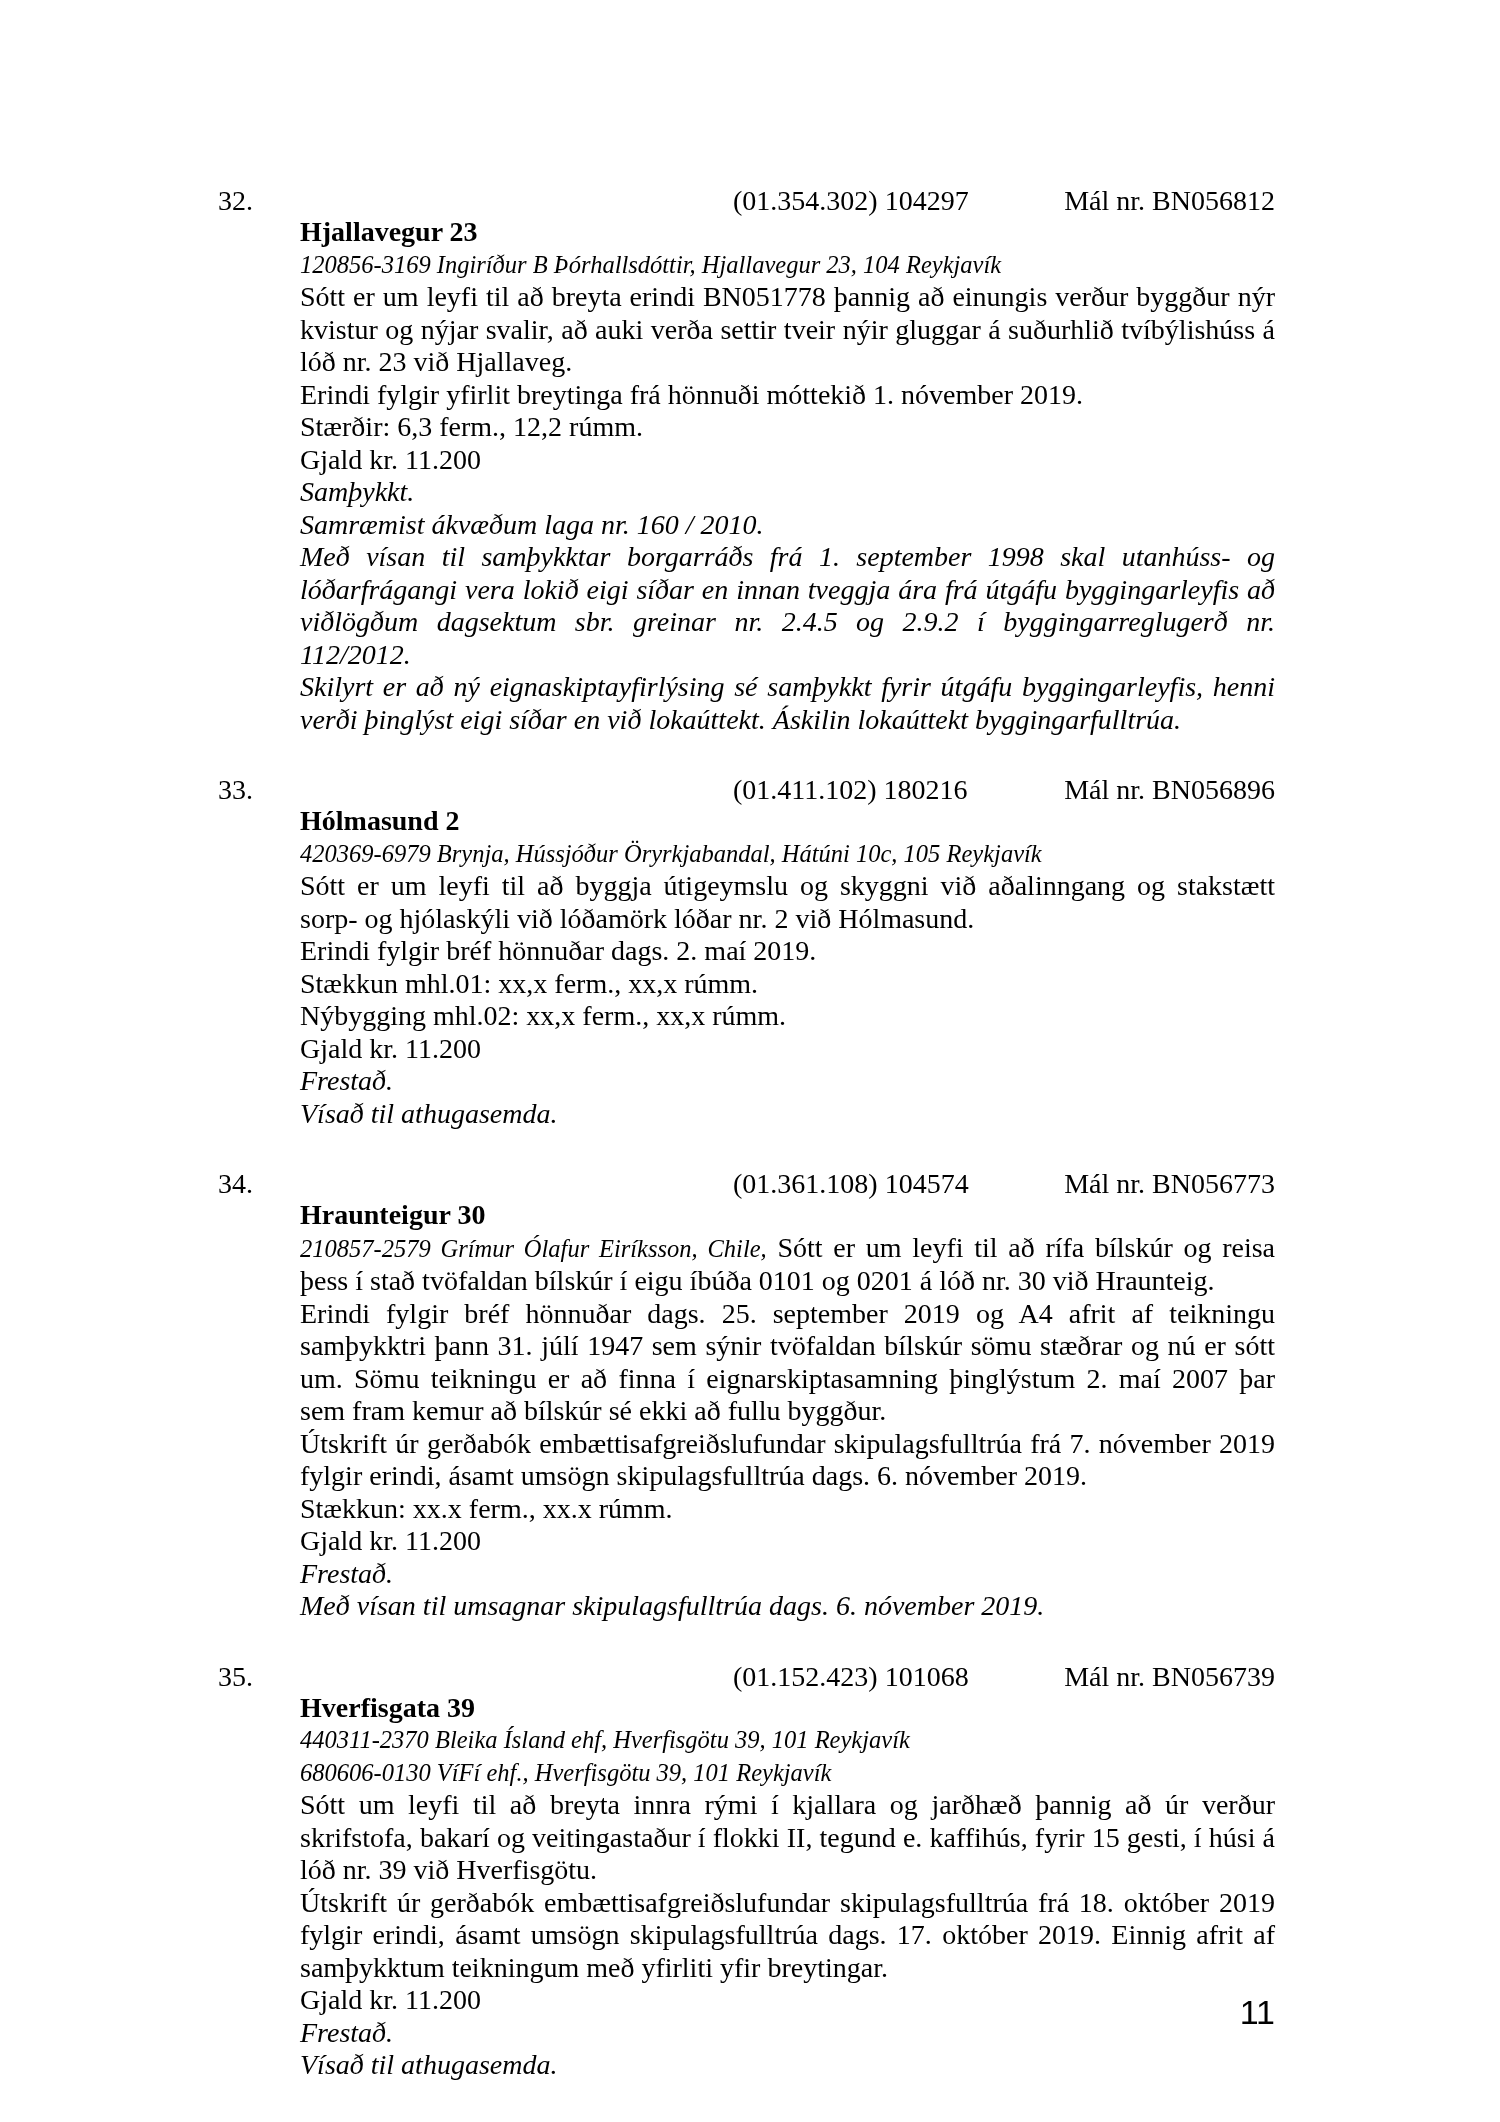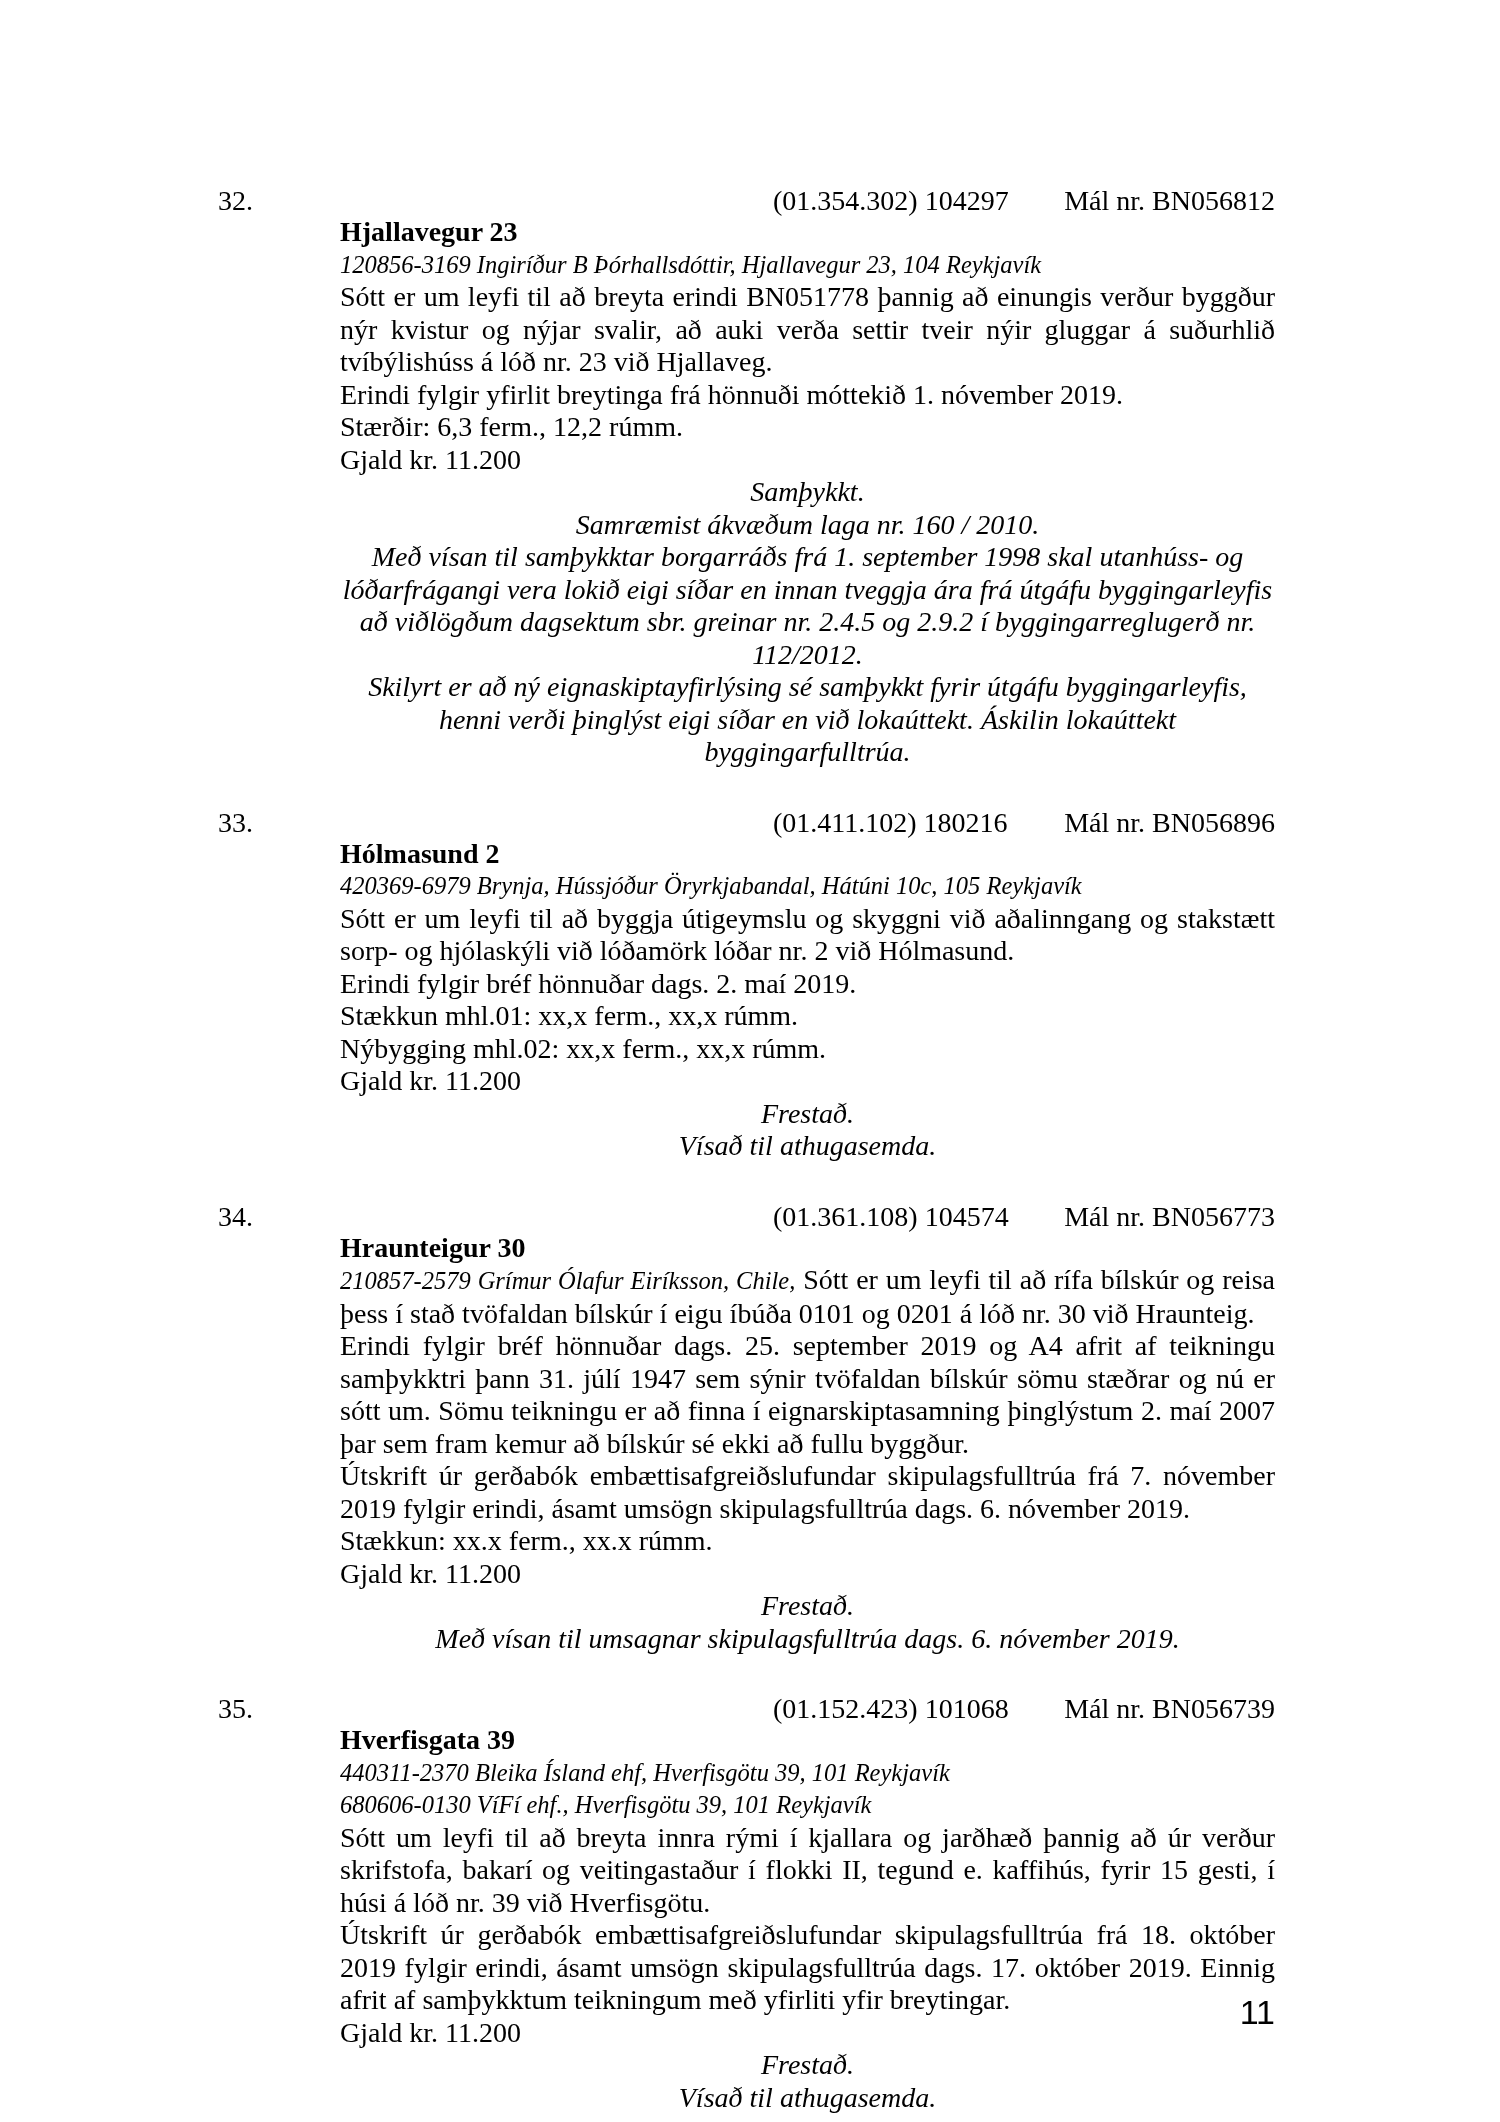--- a/index.html
+++ b/index.html
@@ -15,21 +15,20 @@
     box-sizing: border-box;
     padding: 185px 225px 0 218px;
     font-family: "Liberation Serif", serif;
     font-size: 28px;
     line-height: 32.5px;
     color: #000000;
   }
   .item {
     display: flex;
     margin-bottom: 38px;
-    gap: 40px;
   }
   .num {
     flex: 0 0 82px;
     width: 82px;
   }
   .content {
     flex: 1;
     min-width: 0;
   }
   .hdr {
@@ -45,21 +44,21 @@
     flex: 1;
   }
   .hdr .case {
     text-align: right;
     white-space: nowrap;
   }
   .para {
     margin: 0;
   }
   .j { text-align: justify; }
-  .i { font-style: italic; text-align: center; }
+  .i { font-style: italic; }
   .small {
     font-size: 24.5px;
     line-height: 32.5px;
     font-style: italic;
   }
   .page-number {
     position: absolute;
     top: 1995px;
     right: 225px;
     font-family: "Liberation Sans", sans-serif;

